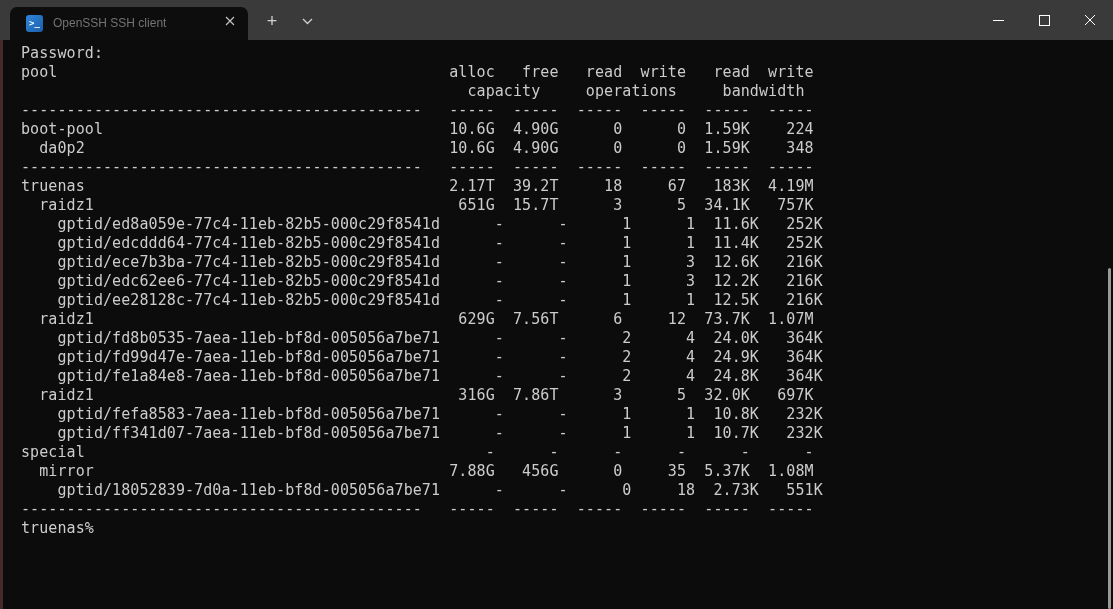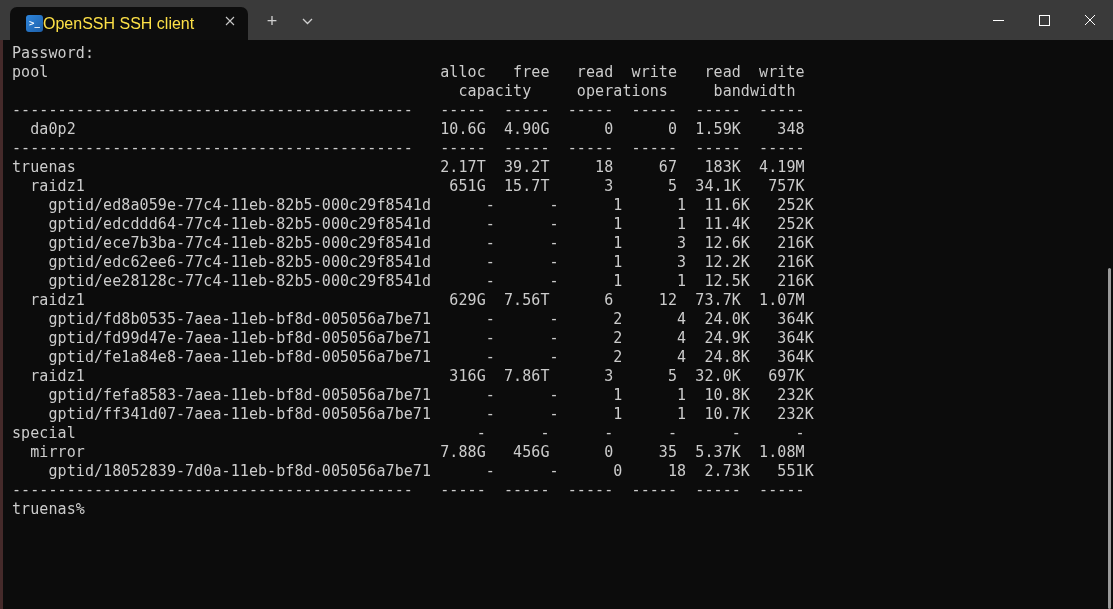--- a/index.html
+++ b/index.html
@@ -25,22 +25,22 @@
     cursor:default;
   }
   .tab-icon{
     width:17px;height:17px;margin-left:16px;flex:0 0 auto;
     background:linear-gradient(135deg,#2e86dd,#1d5fa8);
     border-radius:3px;
     color:#fff;font-family:"DejaVu Sans Mono",monospace;
     font-size:9px;font-weight:bold;line-height:17px;text-align:center;
   }
   .tab-title{
-    flex:1 1 auto;
-    color:#fde047;font-size:16px;line-height:33px;
+    margin-left:10px;flex:1 1 auto;
+    color:#737373;font-size:12px;line-height:33px;
     white-space:nowrap;overflow:hidden;
   }
   .tab-close{
     flex:0 0 auto;margin-right:10px;width:16px;height:16px;
     color:#c8c8c8;text-align:center;
   }
   .tab-close svg, .chev svg{display:block;margin:auto;}
   .bar-btn{
     position:absolute;top:7px;width:28px;height:28px;
     display:flex;align-items:center;justify-content:center;
@@ -51,21 +51,21 @@
 
   .caption{position:absolute;right:0;top:0;height:40px;display:flex;}
   .cap-btn{width:46px;height:40px;display:flex;align-items:center;justify-content:center;}
   .cap-btn svg{display:block;}
 
   
   .terminal{
     position:absolute;top:40px;left:0;right:0;bottom:0;
     background:var(--terminal-bg,#0c0c0c);
     border-left:3px solid var(--edge-border,#452a2a);
-    padding:4px 0 0 9px;
+    padding:4px 0 0 18px;
     overflow:hidden;
     cursor:text;
   }
   .line{
     font-family:"DejaVu Sans Mono","Liberation Mono",monospace;
     font-size:15px;line-height:19px;letter-spacing:.08px;
     color:var(--text-color,#cccccc);
     white-space:pre;
   }
   .scroll-thumb{
@@ -116,20 +116,21 @@
         </svg>
       </div>
     </div>
   </div>
 
   <div class="terminal" id="terminal">
       <div class="line">Password:</div>
       <div class="line">pool                                           alloc   free   read  write   read  write</div>
       <div class="line">                                                 capacity     operations     bandwidth </div>
       <div class="line">--------------------------------------------   -----  -----  -----  -----  -----  -----</div>
+      <div class="line">boot-pool                                      10.6G  4.90G      0      0  1.59K    224</div>
       <div class="line">  da0p2                                        10.6G  4.90G      0      0  1.59K    348</div>
       <div class="line">--------------------------------------------   -----  -----  -----  -----  -----  -----</div>
       <div class="line">truenas                                        2.17T  39.2T     18     67   183K  4.19M</div>
       <div class="line">  raidz1                                        651G  15.7T      3      5  34.1K   757K</div>
       <div class="line">    gptid/ed8a059e-77c4-11eb-82b5-000c29f8541d      -      -      1      1  11.6K   252K</div>
       <div class="line">    gptid/edcddd64-77c4-11eb-82b5-000c29f8541d      -      -      1      1  11.4K   252K</div>
       <div class="line">    gptid/ece7b3ba-77c4-11eb-82b5-000c29f8541d      -      -      1      3  12.6K   216K</div>
       <div class="line">    gptid/edc62ee6-77c4-11eb-82b5-000c29f8541d      -      -      1      3  12.2K   216K</div>
       <div class="line">    gptid/ee28128c-77c4-11eb-82b5-000c29f8541d      -      -      1      1  12.5K   216K</div>
       <div class="line">  raidz1                                        629G  7.56T      6     12  73.7K  1.07M</div>

